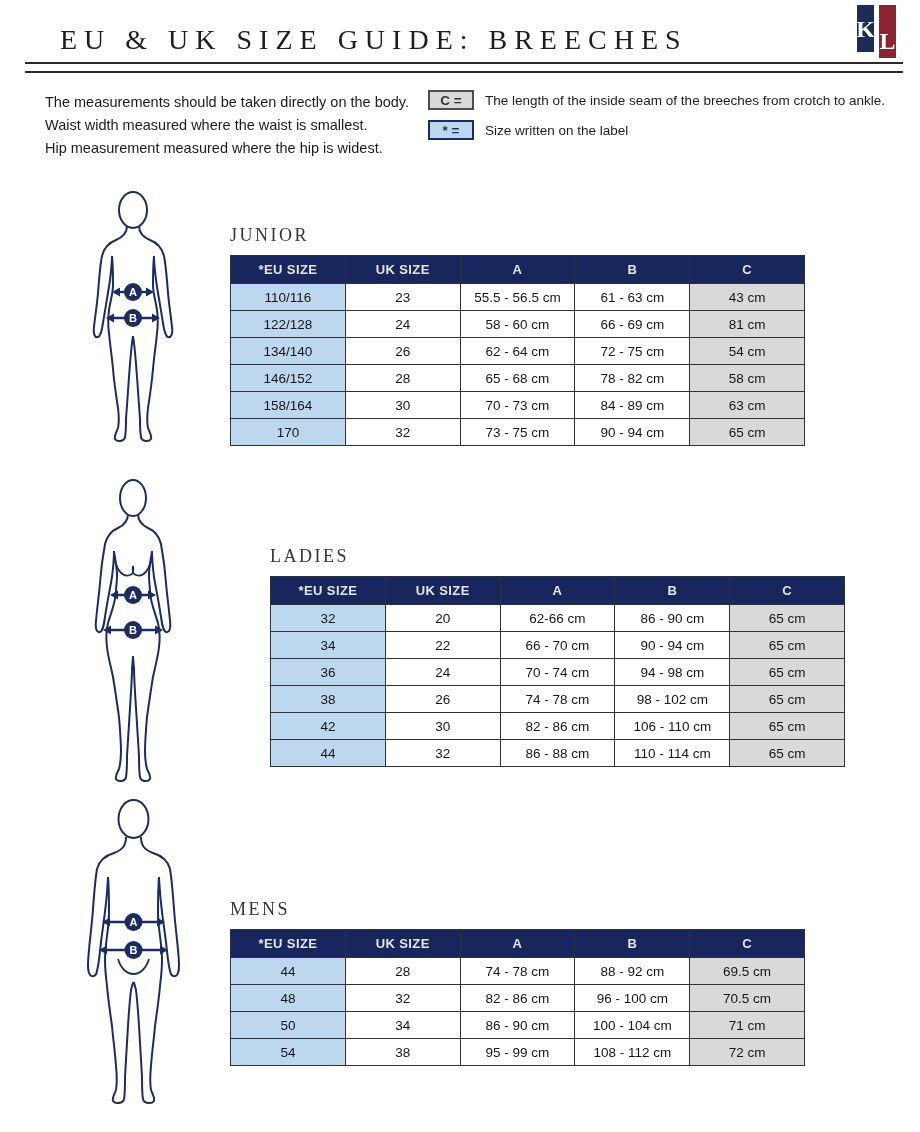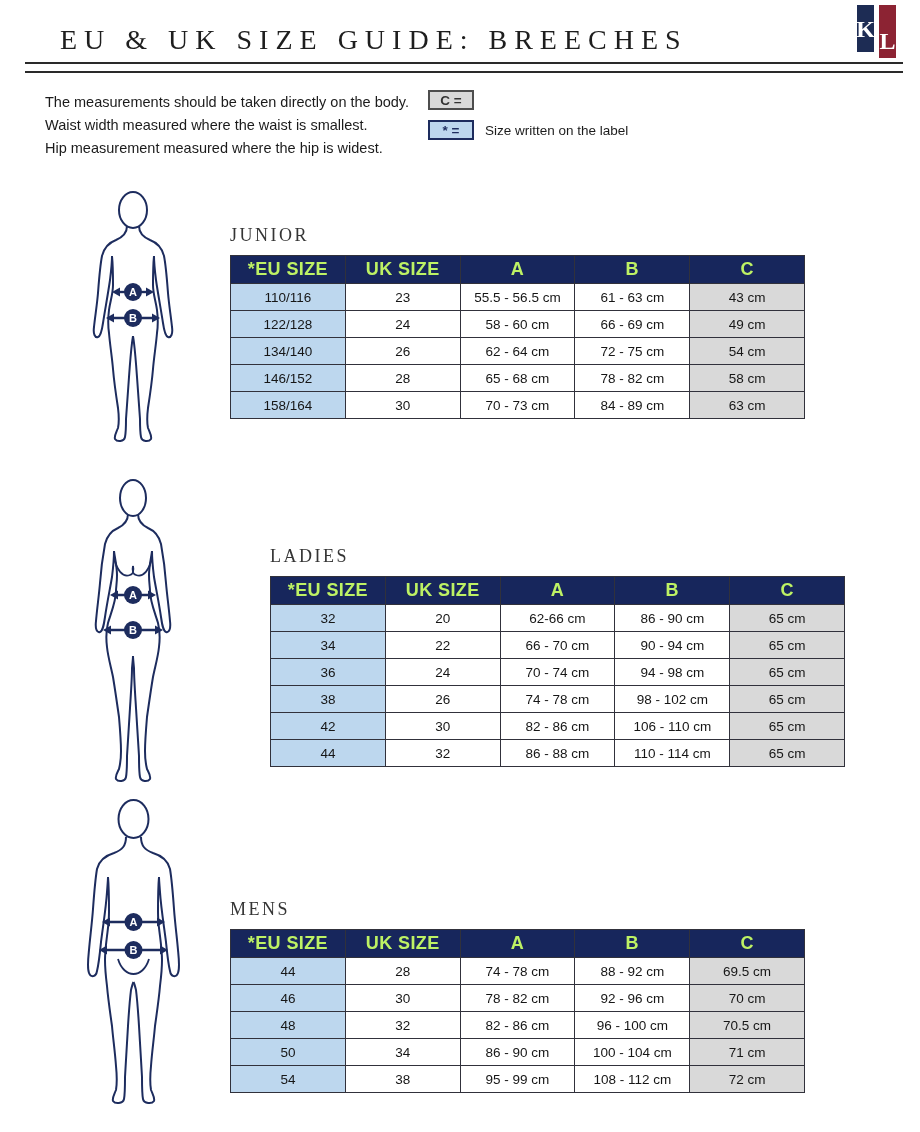--- a/index.html
+++ b/index.html
@@ -29,21 +29,21 @@
 
   
   .size-section{position:absolute;left:230px;width:695px;}
   #section-junior{top:225px;}
   #section-ladies{top:546px;padding-left:40px;}
   #section-mens{top:899px;}
   .sec-title{margin:0 0 9px 0;font-family:"Liberation Serif",serif;font-weight:normal;
              font-size:18px;letter-spacing:2.5px;color:#353535;}
   table{border-collapse:collapse;table-layout:fixed;width:575px;}
   th,td{border:1.6px solid #31313b;text-align:center;vertical-align:middle;padding:0;overflow:hidden;}
-  th{height:27px;background:var(--header-bg,#17265c);color:#bef264;font-size:18px;
+  th{height:27px;background:var(--header-bg,#17265c);color:#e5e5e5;font-size:13px;
      font-weight:bold;letter-spacing:0.4px;}
   td{height:26px;font-size:13.5px;color:#161616;background:#fff;}
   td.c0{background:var(--eu-col-bg,#bdd7ee);}
   td.c4{background:var(--c-col-bg,#d9d9d9);}
 
   
   .fig{position:absolute;}
   #fig-junior{left:68px;top:186px;}
   #fig-ladies{left:68px;top:472px;}
   #fig-mens{left:56px;top:793px;}
@@ -71,20 +71,21 @@
 
   <div class="intro">
     <div>The measurements should be taken directly on the body.</div>
     <div>Waist width measured where the waist is smallest.</div>
     <div>Hip measurement measured where the hip is widest.</div>
   </div>
 
   <div class="legend">
     <div class="legend-row">
       <span class="legend-box gray">C =</span>
+      <span class="legend-text">The length of the inside seam of the breeches from crotch to ankle.</span>
     </div>
     <div class="legend-row">
       <span class="legend-box blue">* =</span>
       <span class="legend-text">Size written on the label</span>
     </div>
   </div>
 
   <svg id="fig-junior" class="fig" width="130" height="258" viewBox="0 0 130 258">
     <g>
       <path class="outline" d="M 59 40 C 59 47 55 51 48 54 C 40 57 36 62 34 70 C 32 80 31 94 30 107 C 29 119 27 131 26 141 C 25 148 27 152 30 151 C 33 150 34 144 35 137 C 37 124 40 108 42 94 C 43 86 44 77 44 70 C 45 80 45 90 45 99 C 45 108 42 116 41 124 C 40 132 40 140 41 147 C 42 159 44 171 45 183 C 46 195 48 209 50 222 C 51 230 51 237 50 242 C 48 247 46 250 47 253 C 49 256 56 256 57 251 C 58 246 58 240 58 233 C 59 219 60 205 61 191 C 62 177 63 165 64 157 C 64.5 153 65 150.5 65 150"></path>
@@ -178,21 +179,21 @@
             <td class="c1">23</td>
             <td class="c2">55.5 - 56.5 cm</td>
             <td class="c3">61 - 63 cm</td>
             <td class="c4">43 cm</td>
           </tr>
           <tr>
             <td class="c0">122/128</td>
             <td class="c1">24</td>
             <td class="c2">58 - 60 cm</td>
             <td class="c3">66 - 69 cm</td>
-            <td class="c4">49 cm</td>
+            <td class="c4">81 cm</td>
           </tr>
           <tr>
             <td class="c0">134/140</td>
             <td class="c1">26</td>
             <td class="c2">62 - 64 cm</td>
             <td class="c3">72 - 75 cm</td>
             <td class="c4">54 cm</td>
           </tr>
           <tr>
             <td class="c0">146/152</td>
@@ -201,20 +202,27 @@
             <td class="c3">78 - 82 cm</td>
             <td class="c4">58 cm</td>
           </tr>
           <tr>
             <td class="c0">158/164</td>
             <td class="c1">30</td>
             <td class="c2">70 - 73 cm</td>
             <td class="c3">84 - 89 cm</td>
             <td class="c4">63 cm</td>
           </tr>
+          <tr>
+            <td class="c0">170</td>
+            <td class="c1">32</td>
+            <td class="c2">73 - 75 cm</td>
+            <td class="c3">90 - 94 cm</td>
+            <td class="c4">65 cm</td>
+          </tr>
         </tbody>
     </table>
   </div>
 
   <div class="size-section" id="section-ladies">
     <h2 class="sec-title">LADIES</h2>
     <table>
       <thead>
           <tr>
             <th class="c0">*EU SIZE</th>
@@ -285,27 +293,20 @@
         </thead>
       <tbody>
           <tr>
             <td class="c0">44</td>
             <td class="c1">28</td>
             <td class="c2">74 - 78 cm</td>
             <td class="c3">88 - 92 cm</td>
             <td class="c4">69.5 cm</td>
           </tr>
           <tr>
-            <td class="c0">46</td>
-            <td class="c1">30</td>
-            <td class="c2">78 - 82 cm</td>
-            <td class="c3">92 - 96 cm</td>
-            <td class="c4">70 cm</td>
-          </tr>
-          <tr>
             <td class="c0">48</td>
             <td class="c1">32</td>
             <td class="c2">82 - 86 cm</td>
             <td class="c3">96 - 100 cm</td>
             <td class="c4">70.5 cm</td>
           </tr>
           <tr>
             <td class="c0">50</td>
             <td class="c1">34</td>
             <td class="c2">86 - 90 cm</td>

